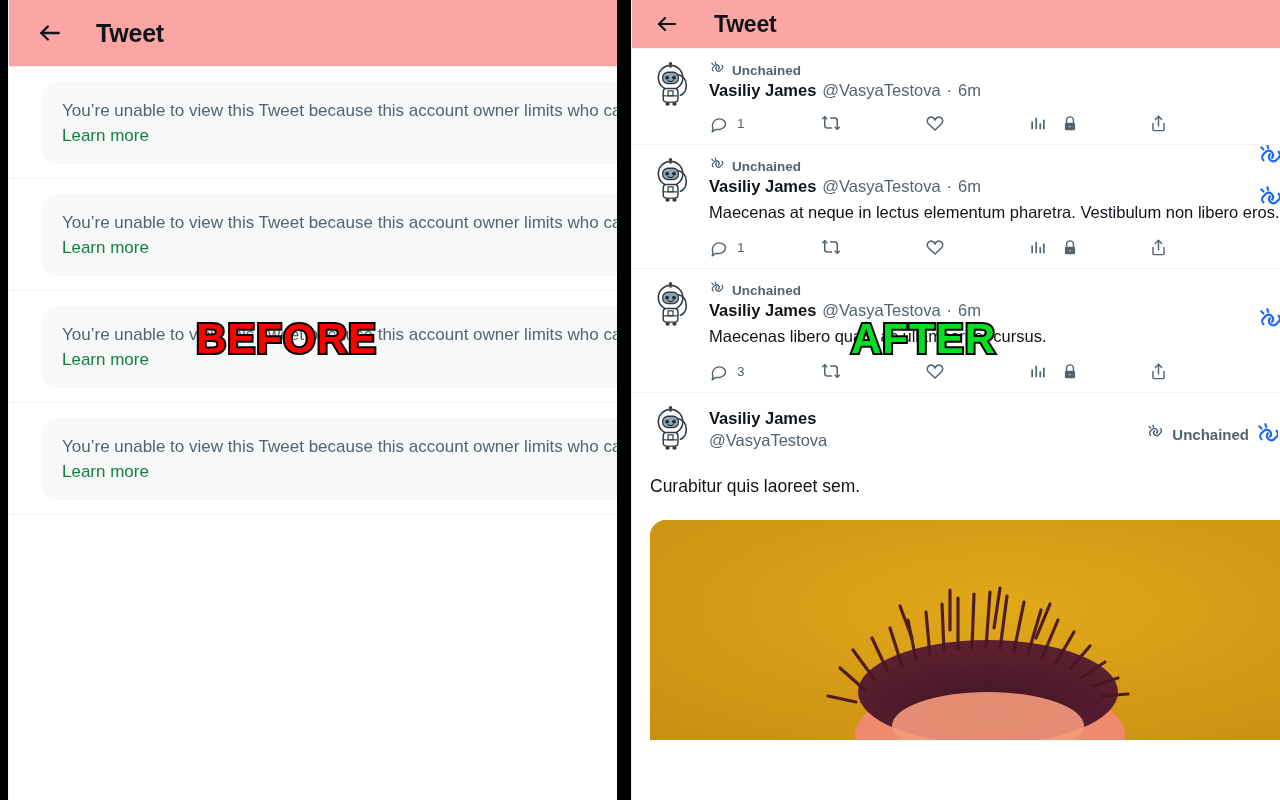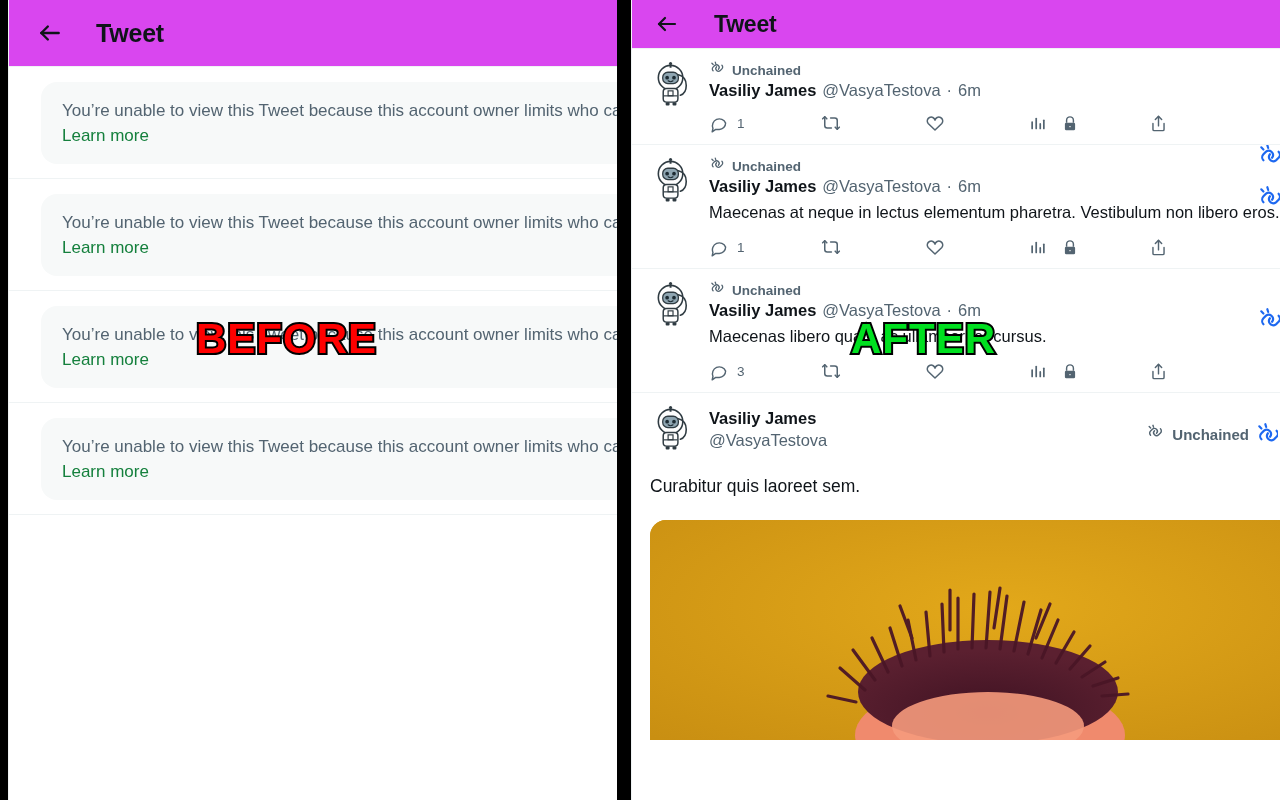--- a/index.html
+++ b/index.html
@@ -31,21 +31,21 @@
     background: #ffffff;
     border-left: 1px solid #eff3f4;
   }
 
   
   .hdr {
     display: flex;
     align-items: center;
     height: 66px;
     padding-left: 24px;
-    background: #d946ef;
+    background: #fca5a5;
   }
   .panel-after .hdr { height: 48px; padding-left: 18px; }
 
   .back-arrow {
     width: 34px; height: 34px;
     display: flex; align-items: center; justify-content: center;
     color: #0f1419;
     flex: 0 0 auto;
     cursor: pointer;
   }

